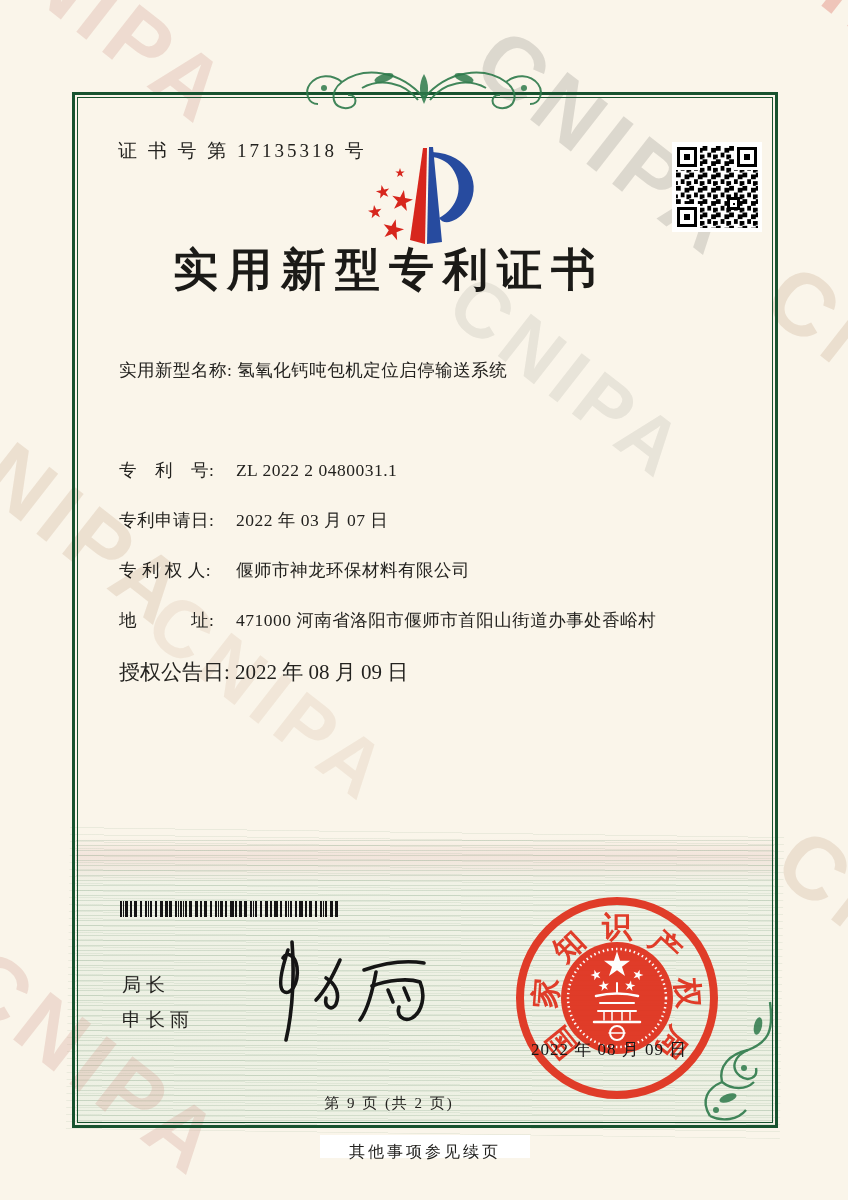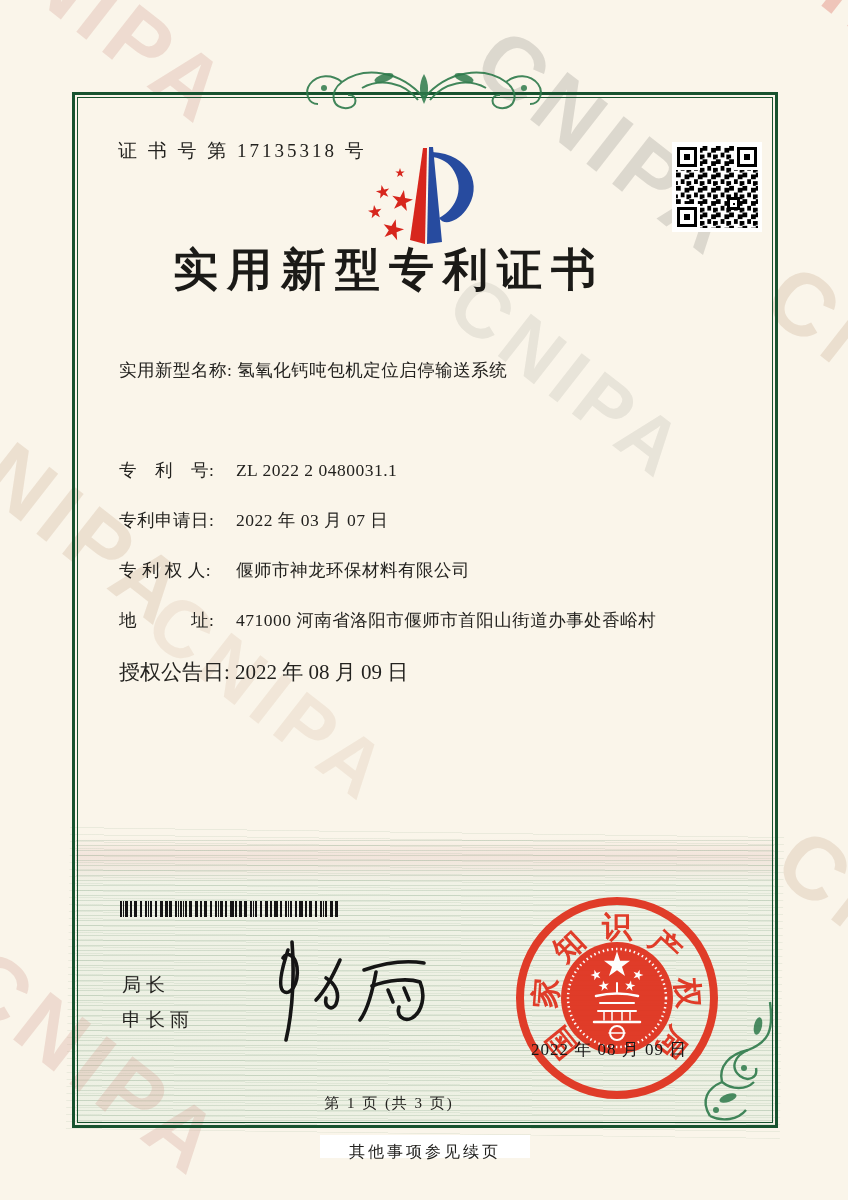--- a/index.html
+++ b/index.html
@@ -247,16 +247,16 @@
         <path d="M86,118 H124" stroke-width="2"></path>
         <path d="M92,118 V127 M100,118 V127 M110,118 V127 M118,118 V127" stroke-width="1.5"></path>
         <path d="M82,129 H128" stroke-width="2.5"></path>
         <circle cx="105" cy="140" r="7" stroke-width="2"></circle>
         <path d="M97,140 H113" stroke-width="1.5"></path>
       </g>
     </g>
   </svg>
   <div class="seal-date">2022 年 08 月 09 日</div>
 
-  <div class="pageinfo">第 1 页 (共 3 页)</div>
+  <div class="pageinfo">第 9 页 (共 2 页)</div>
   <div class="contnote">其他事项参见续页</div>
 
 </div>
 
 </body></html>

